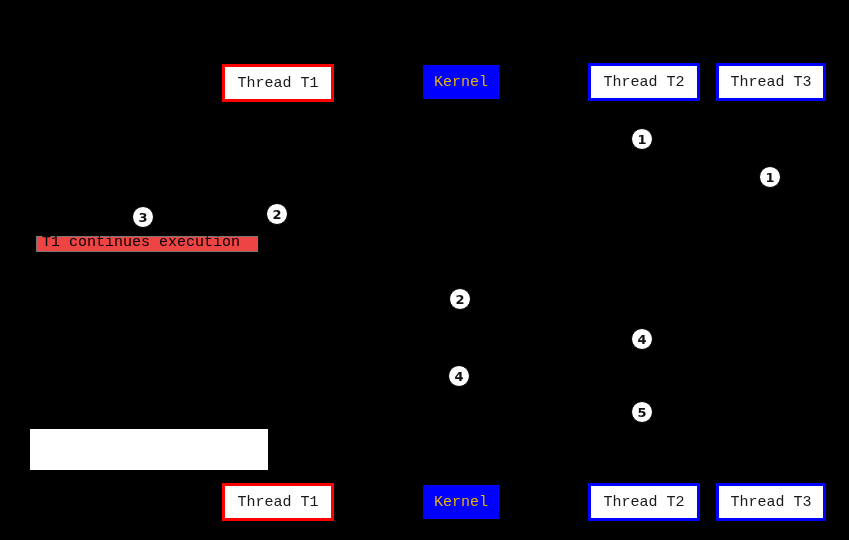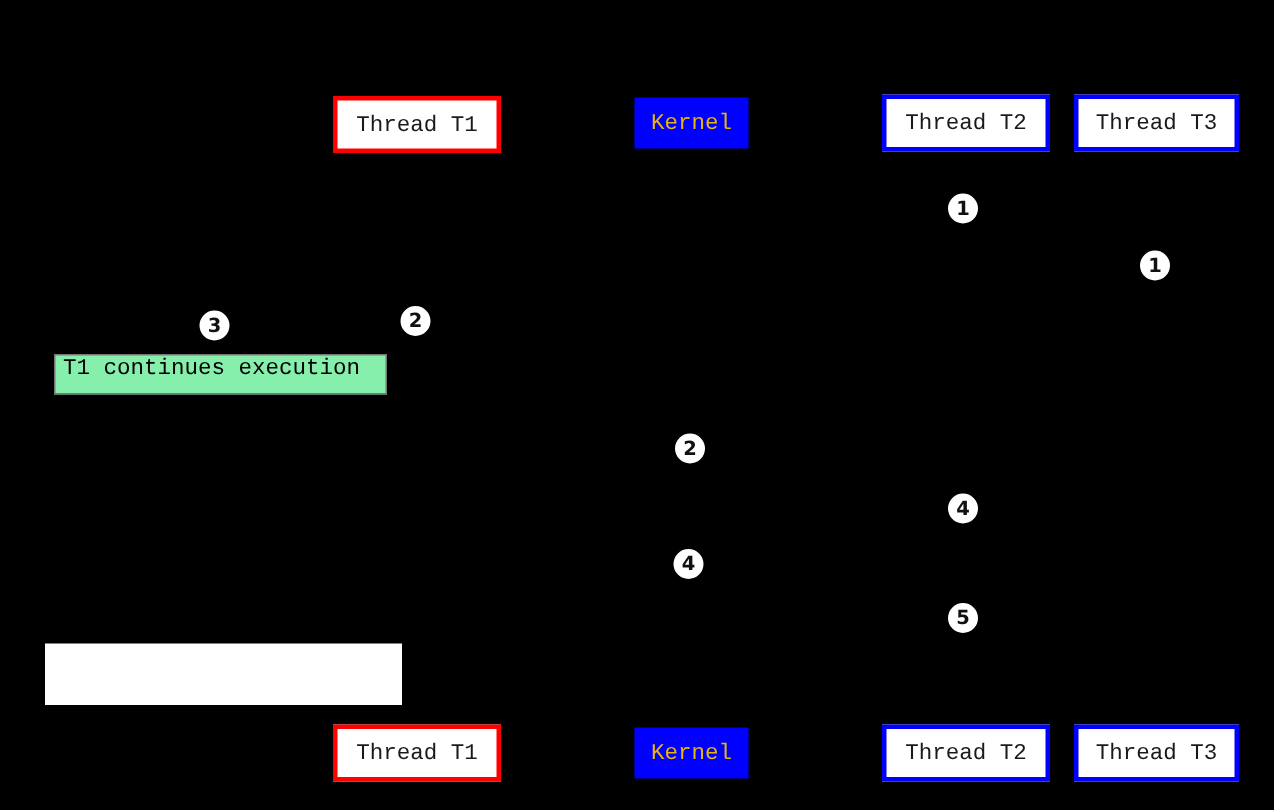--- a/index.html
+++ b/index.html
@@ -54,27 +54,27 @@
   .n3  { left: 132px; top: 206px; }
   .n2b { left: 449px; top: 288px; }
   .n4a { left: 631px; top: 328px; }
   .n4b { left: 448px; top: 365px; }
   .n5  { left: 631px; top: 401px; }
 
   
   .note {
     position: absolute;
     left: 36px; top: 236px;
-    width: 222px; height: 27px;
+    width: 222px; height: 16px;
     box-sizing: border-box;
-    background: #86efac;
+    background: #ef4444;
     border: 1px solid #777777;
     color: #000000;
     font-size: 15px;
-    display: flex; align-items: flex-start;
+    display: flex; align-items: flex-end;
     padding-left: 5px;
     white-space: nowrap;
   }
   .blank-rect {
     position: absolute;
     left: 30px; top: 429px;
     width: 238px; height: 41px;
     background: #ffffff;
   }
 </style>

